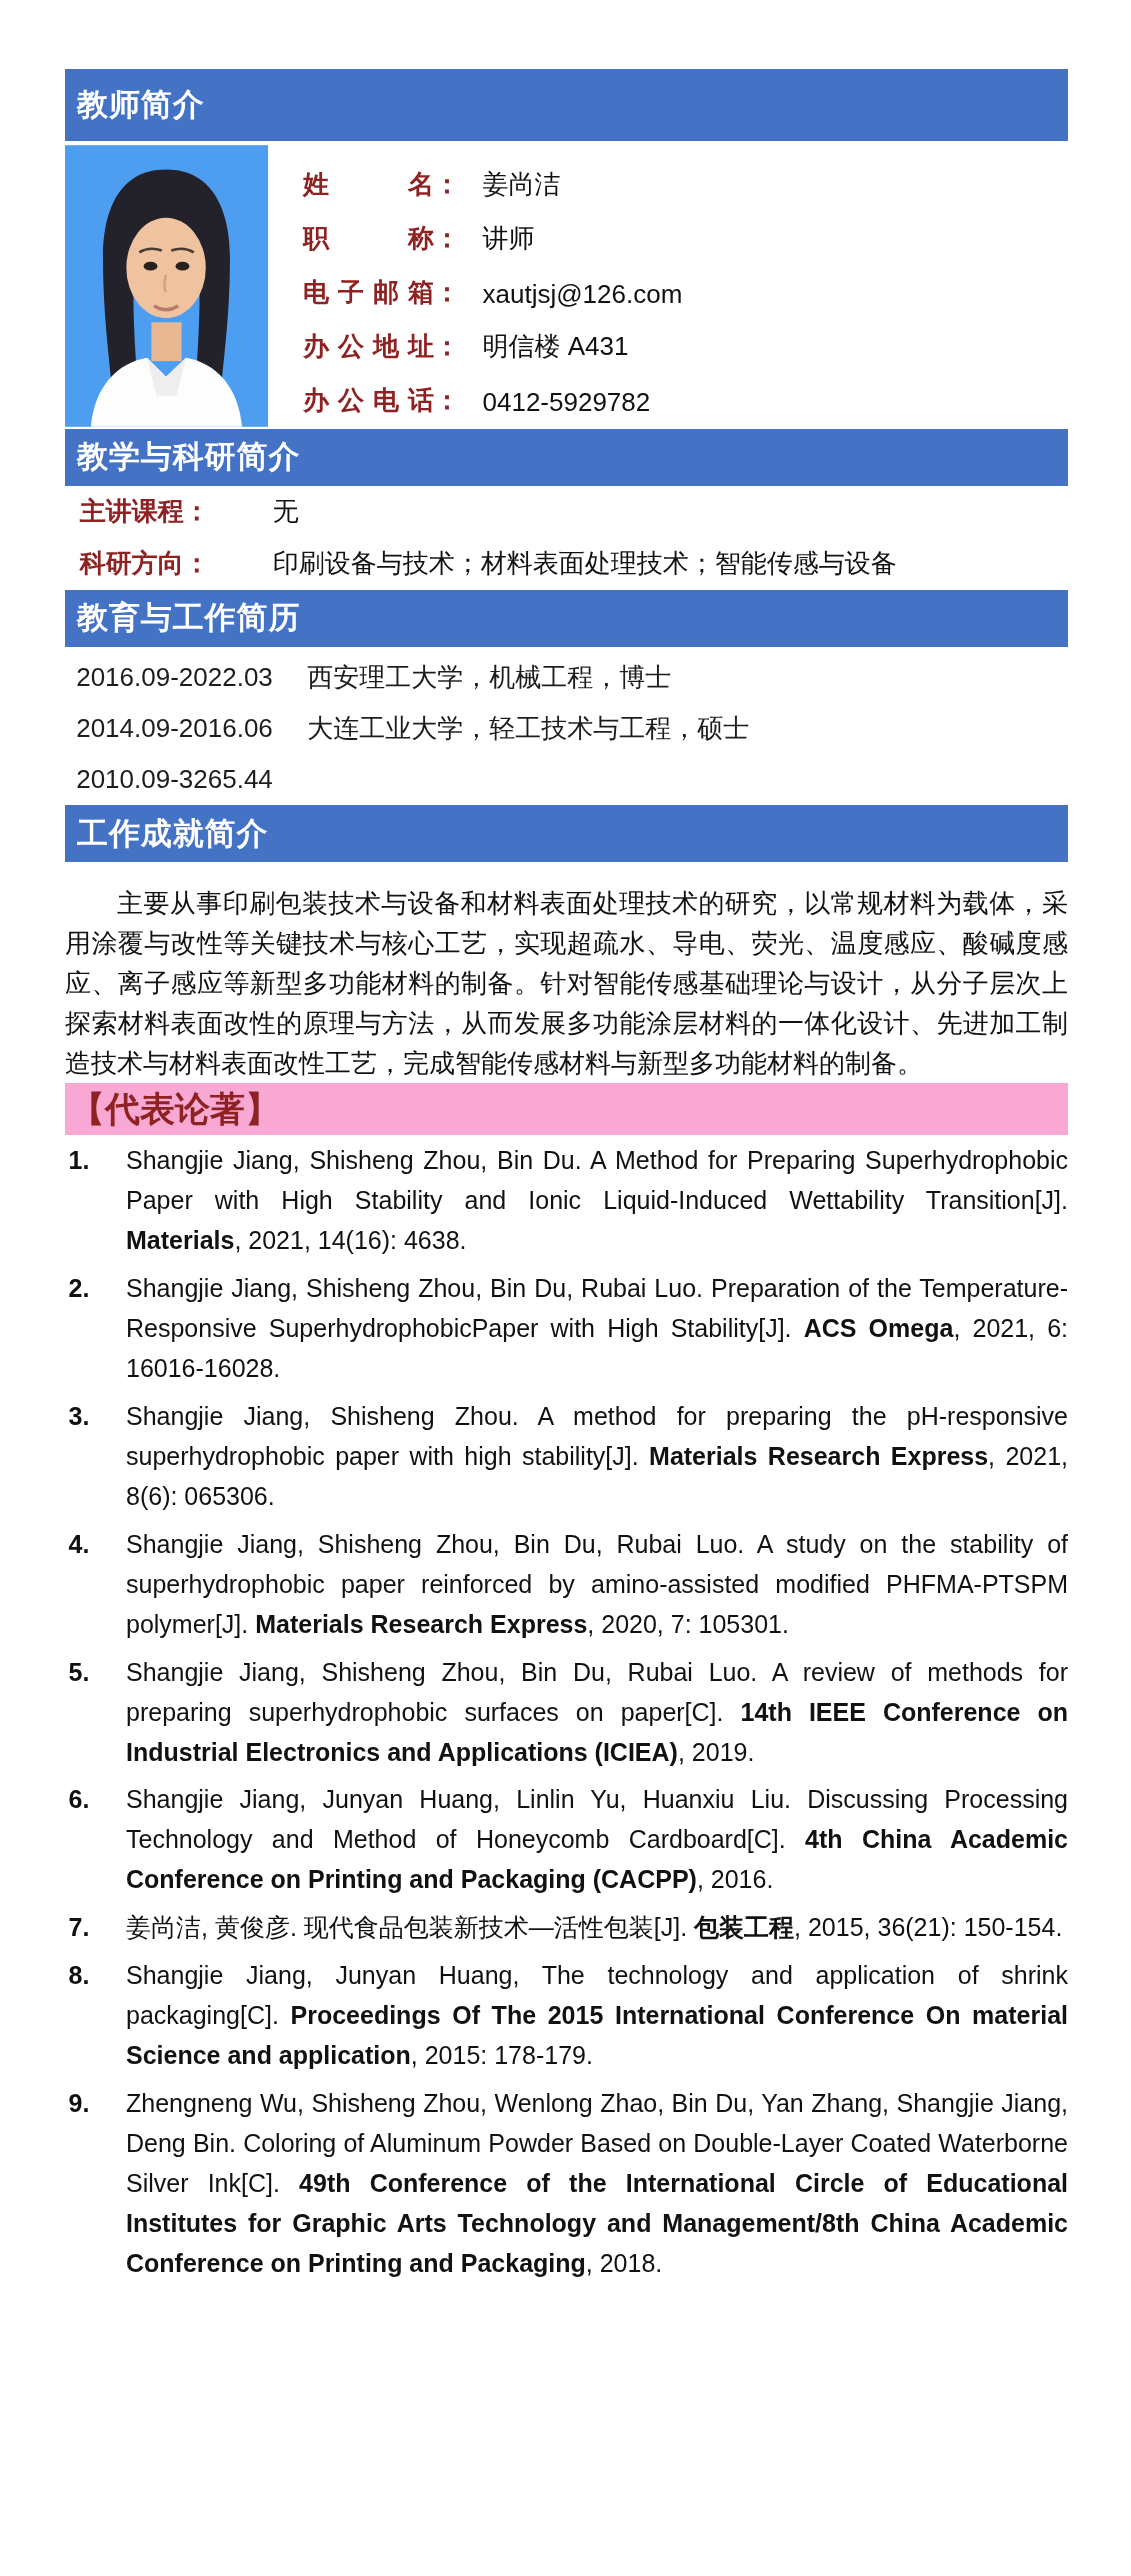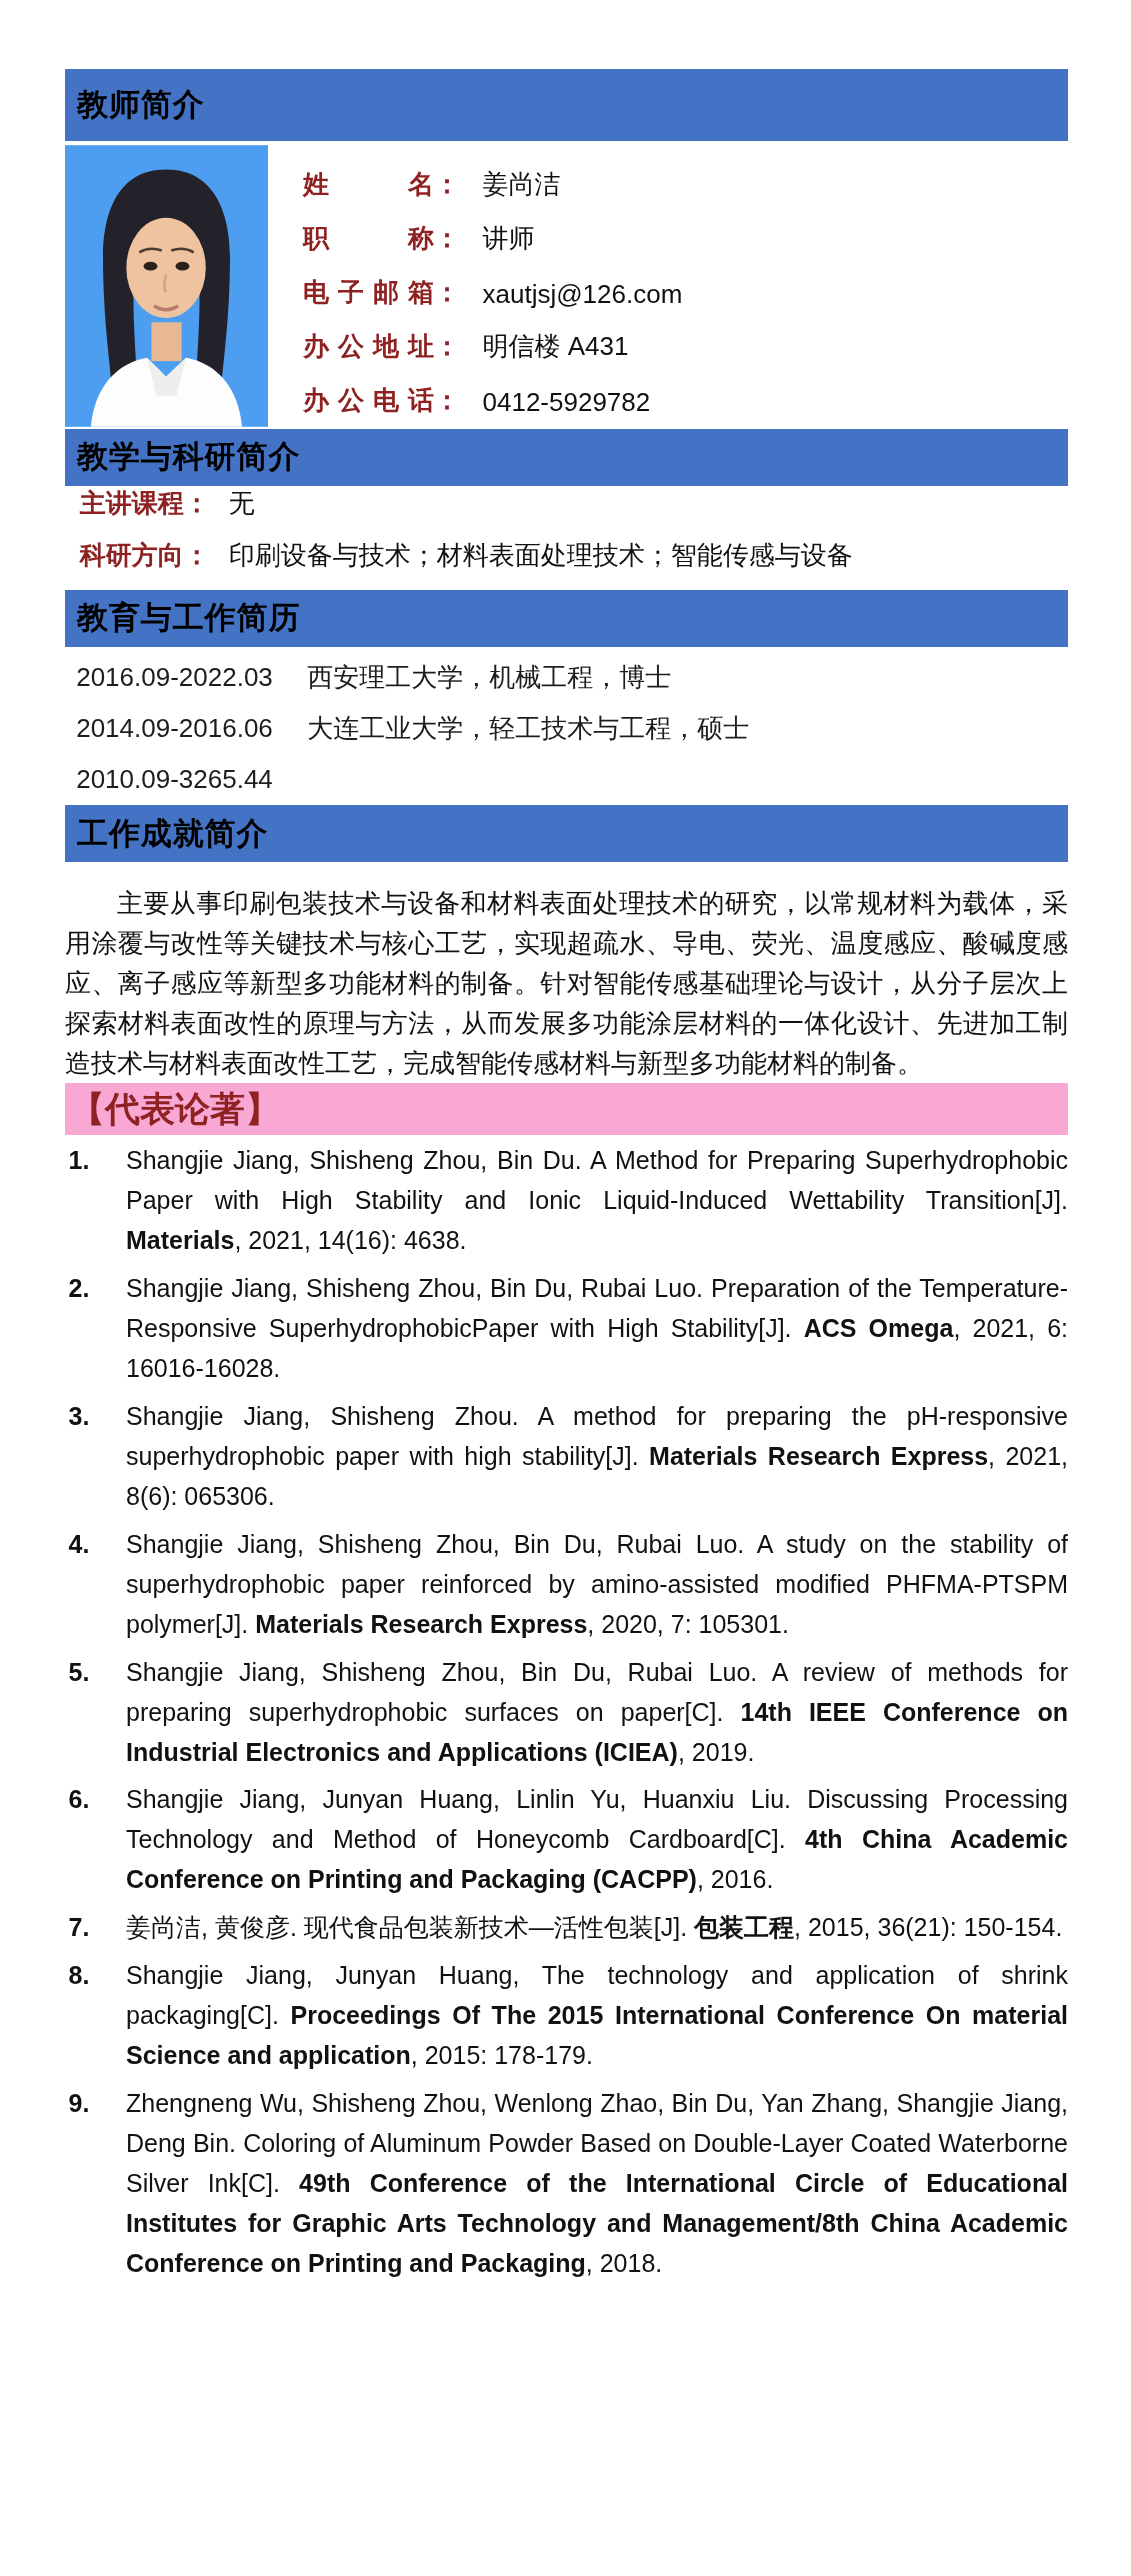--- a/index.html
+++ b/index.html
@@ -4,42 +4,42 @@
 <style>
   html,body{margin:0;padding:0;}
   body{
     width:1131px;height:2576px;overflow:hidden;background:#ffffff;
     font-family:"Liberation Sans","DejaVu Sans",sans-serif;color:#1d1d1d;
   }
   .page{padding:69px 63px 0 65px;box-sizing:border-box;width:1131px;}
 
   
   .bar{
-    height:57px;background:#4472C4;color:#000000;font-weight:bold;font-size:31px;
+    height:57px;background:#4472C4;color:#ffffff;font-weight:bold;font-size:31px;
     display:flex;align-items:center;padding-left:12px;box-sizing:border-box;letter-spacing:0.9px;
   }
   .bar.main{height:72px;}
   .bar2{margin-top:1.7px;}
 
   
   .profile{margin-top:4.3px;height:282px;display:flex;}
   .photo{width:203px;height:282px;flex:none;}
   .photo svg{display:block;}
   .fields{padding-left:35px;padding-top:2.6px;}
   .field-row{height:54px;display:flex;align-items:flex-end;font-size:26px;}
   .f-label{
     color:#8E2222;font-weight:bold;width:131px;display:inline-block;
     text-align:justify;text-align-last:justify;
   }
   .f-colon{color:#8E2222;font-weight:bold;margin-right:22.5px;}
   .f-value{color:#111111;}
 
   
   .kv-rows{}
-  .kv{height:52px;display:flex;font-size:26px;padding-left:14.7px;}
+  .kv{height:52px;display:flex;align-items:center;font-size:26px;padding-left:14.7px;gap:44px;}
   .kv-label{color:#8E2222;font-weight:bold;}
   .kv-value{margin-left:19px;color:#111111;}
 
   
   .edu{margin-top:5.2px;}
   .edu-row{height:51px;display:flex;align-items:center;font-size:26px;padding-left:11.2px;}
   .edu-period{width:231px;flex:none;}
   .edu-detail{flex:1;}
 
   

